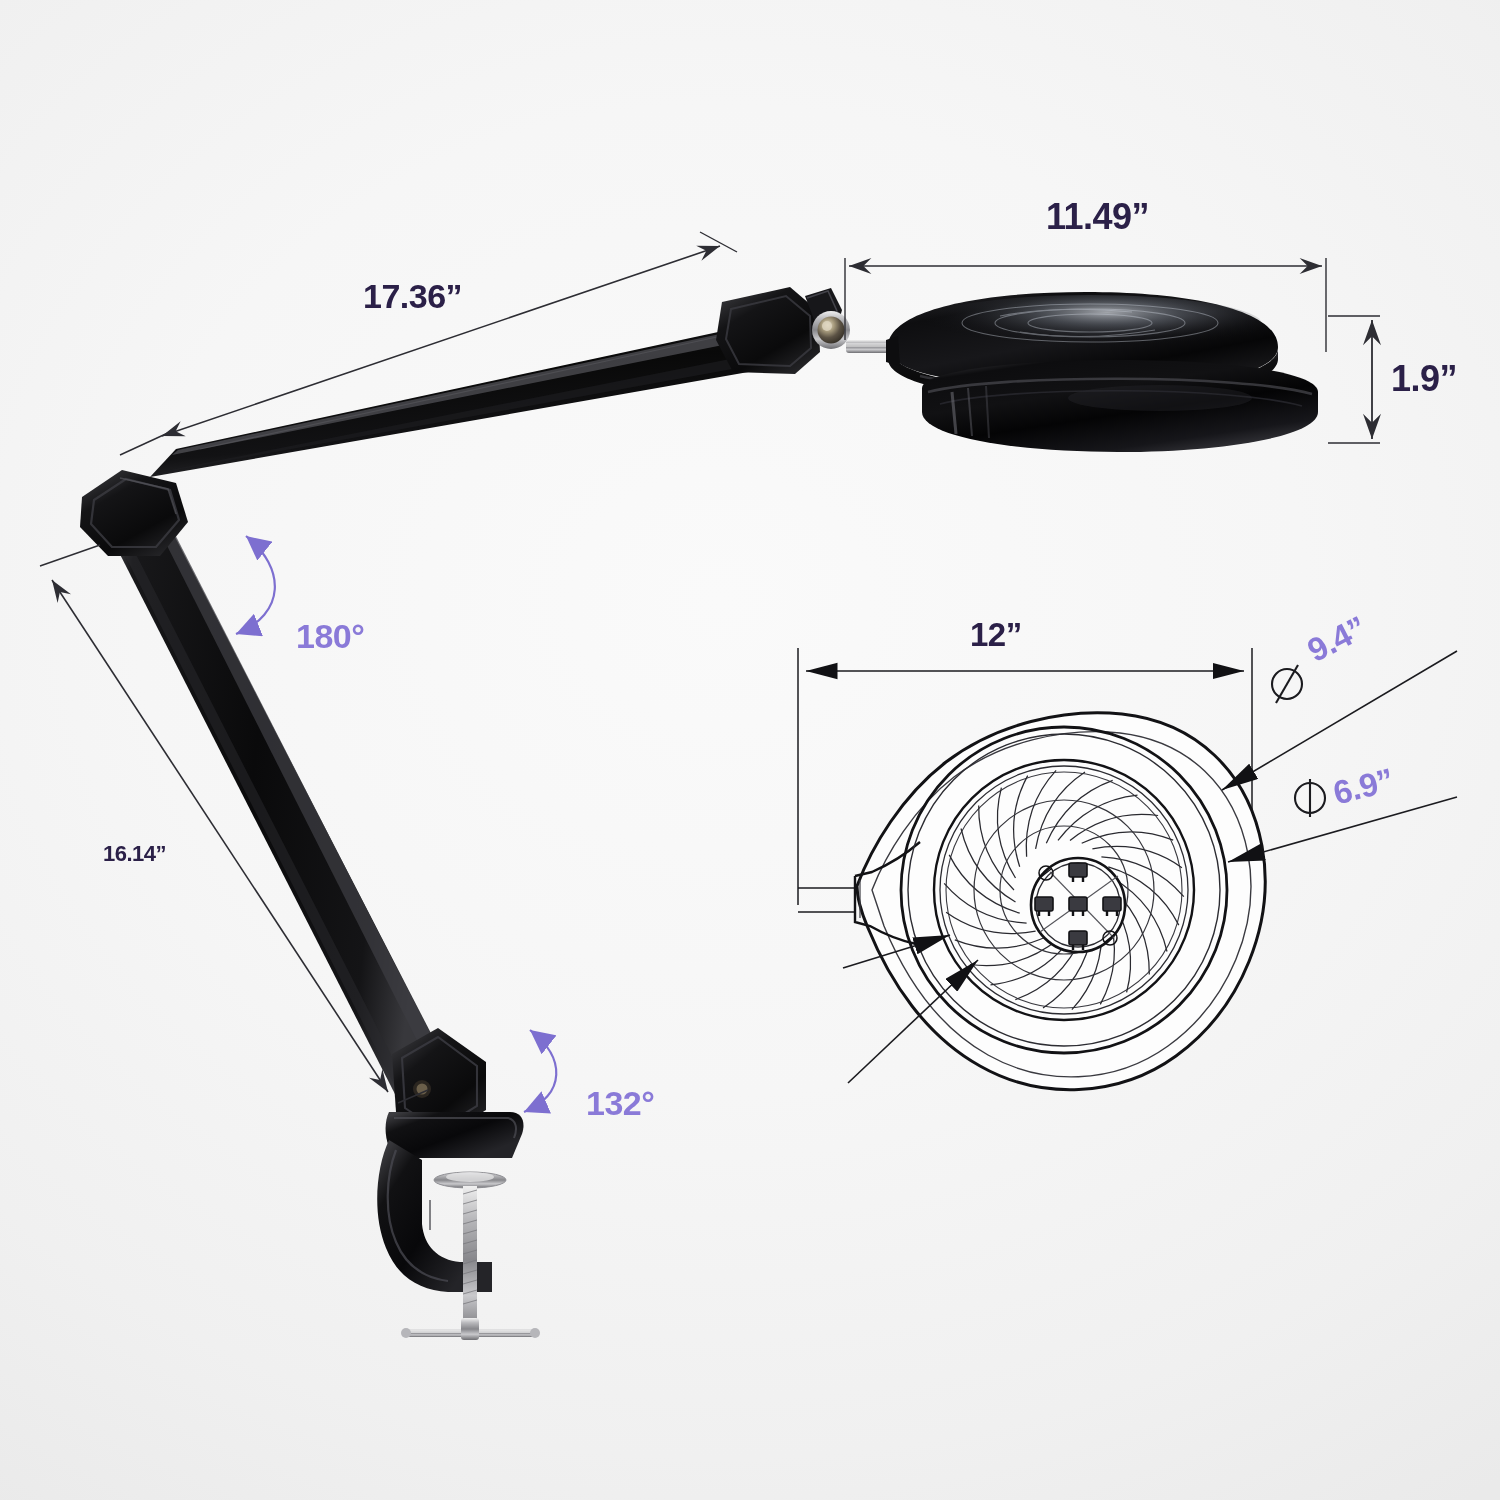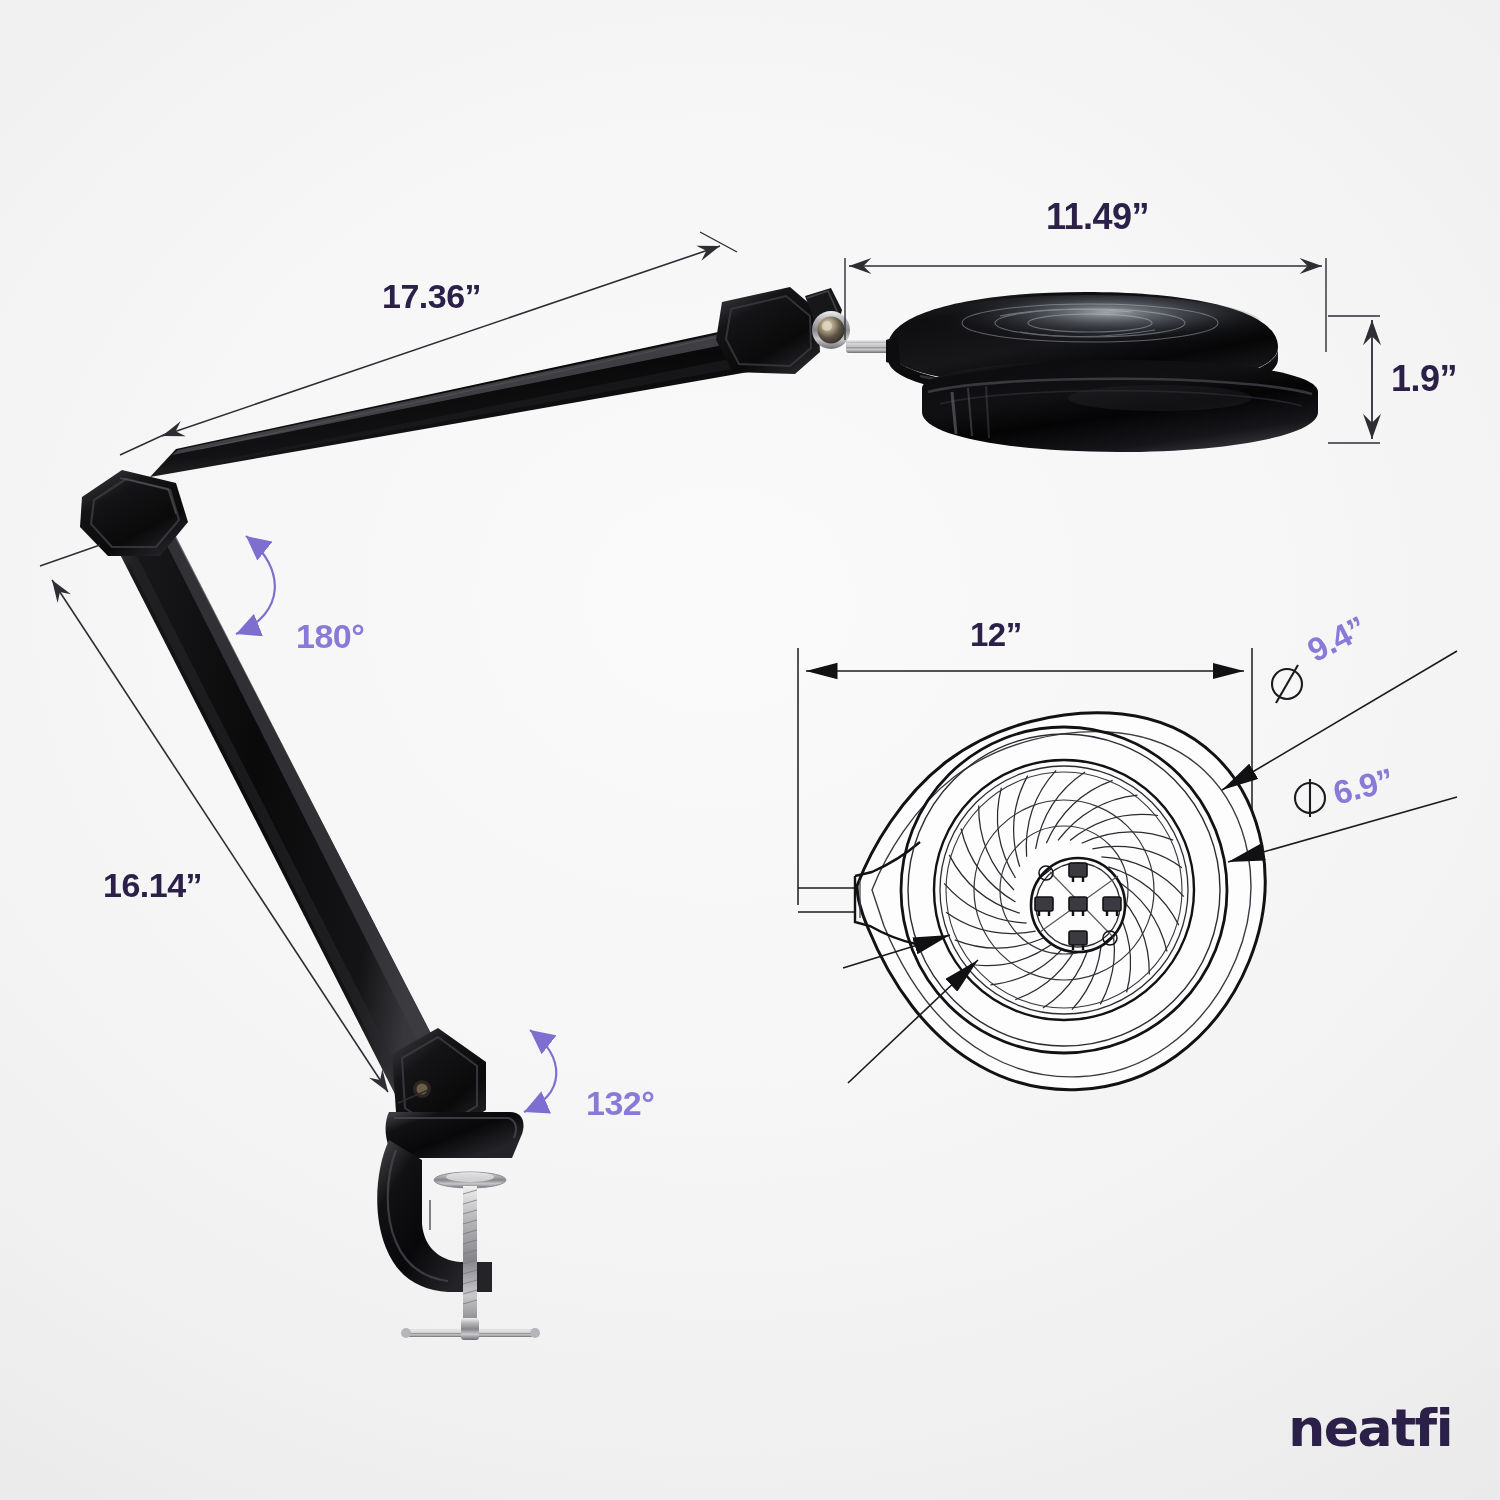--- a/index.html
+++ b/index.html
@@ -457,33 +457,32 @@
         <circle cx="1287" cy="684" r="15"></circle>
         <path d="M 1276 703 L 1298 665"></path>
       </g>
       <g stroke="#1b1b1f" stroke-width="2.1" fill="none">
         <circle cx="1310" cy="798" r="15"></circle>
         <path d="M 1310 817 L 1310 779"></path>
       </g>
     </g>
   </svg>
 
-  <div class="dimlabel dim-main" style="left:363px; top:277px; font-size:34px;margin-left:19px;">17.36”</div>
-
-  <div class="dimlabel dim-main" style="left:103px; top:866px; font-size:34px;">16.14”</div>
+  <div class="dimlabel dim-main" style="left:363px; top:277px; font-size:34px;">17.36”</div>
+
+  <div class="dimlabel dim-main" style="left:103px; top:841px; font-size:22px;">16.14”</div>
 
   <div class="dimlabel dim-main" style="left:1046px; top:196px; font-size:36px;">11.49”</div>
 
   <div class="dimlabel dim-main" style="left:1391px; top:358px; font-size:36px;">1.9”</div>
 
   <div class="dimlabel dim-angle" style="left:296px; top:573px; font-size:34px;">180°</div>
 
   <div class="dimlabel dim-angle" style="left:586px; top:1040px; font-size:34px;">132°</div>
 
   <div class="dimlabel dim-main" style="left:970px; top:616px; font-size:33px;">12”</div>
 
   <div class="dimlabel dim-dia" style="left:1310px; top:634px; font-size:33px; transform:rotate(-27deg); transform-origin:left center;">9.4”</div>
 
   <div class="dimlabel dim-dia" style="left:1334px; top:775px; font-size:33px; transform:rotate(-14deg); transform-origin:left center;">6.9”</div>
 
-  <div id="logo">neatfi</div>
 
 </div>
 
 </body></html>

